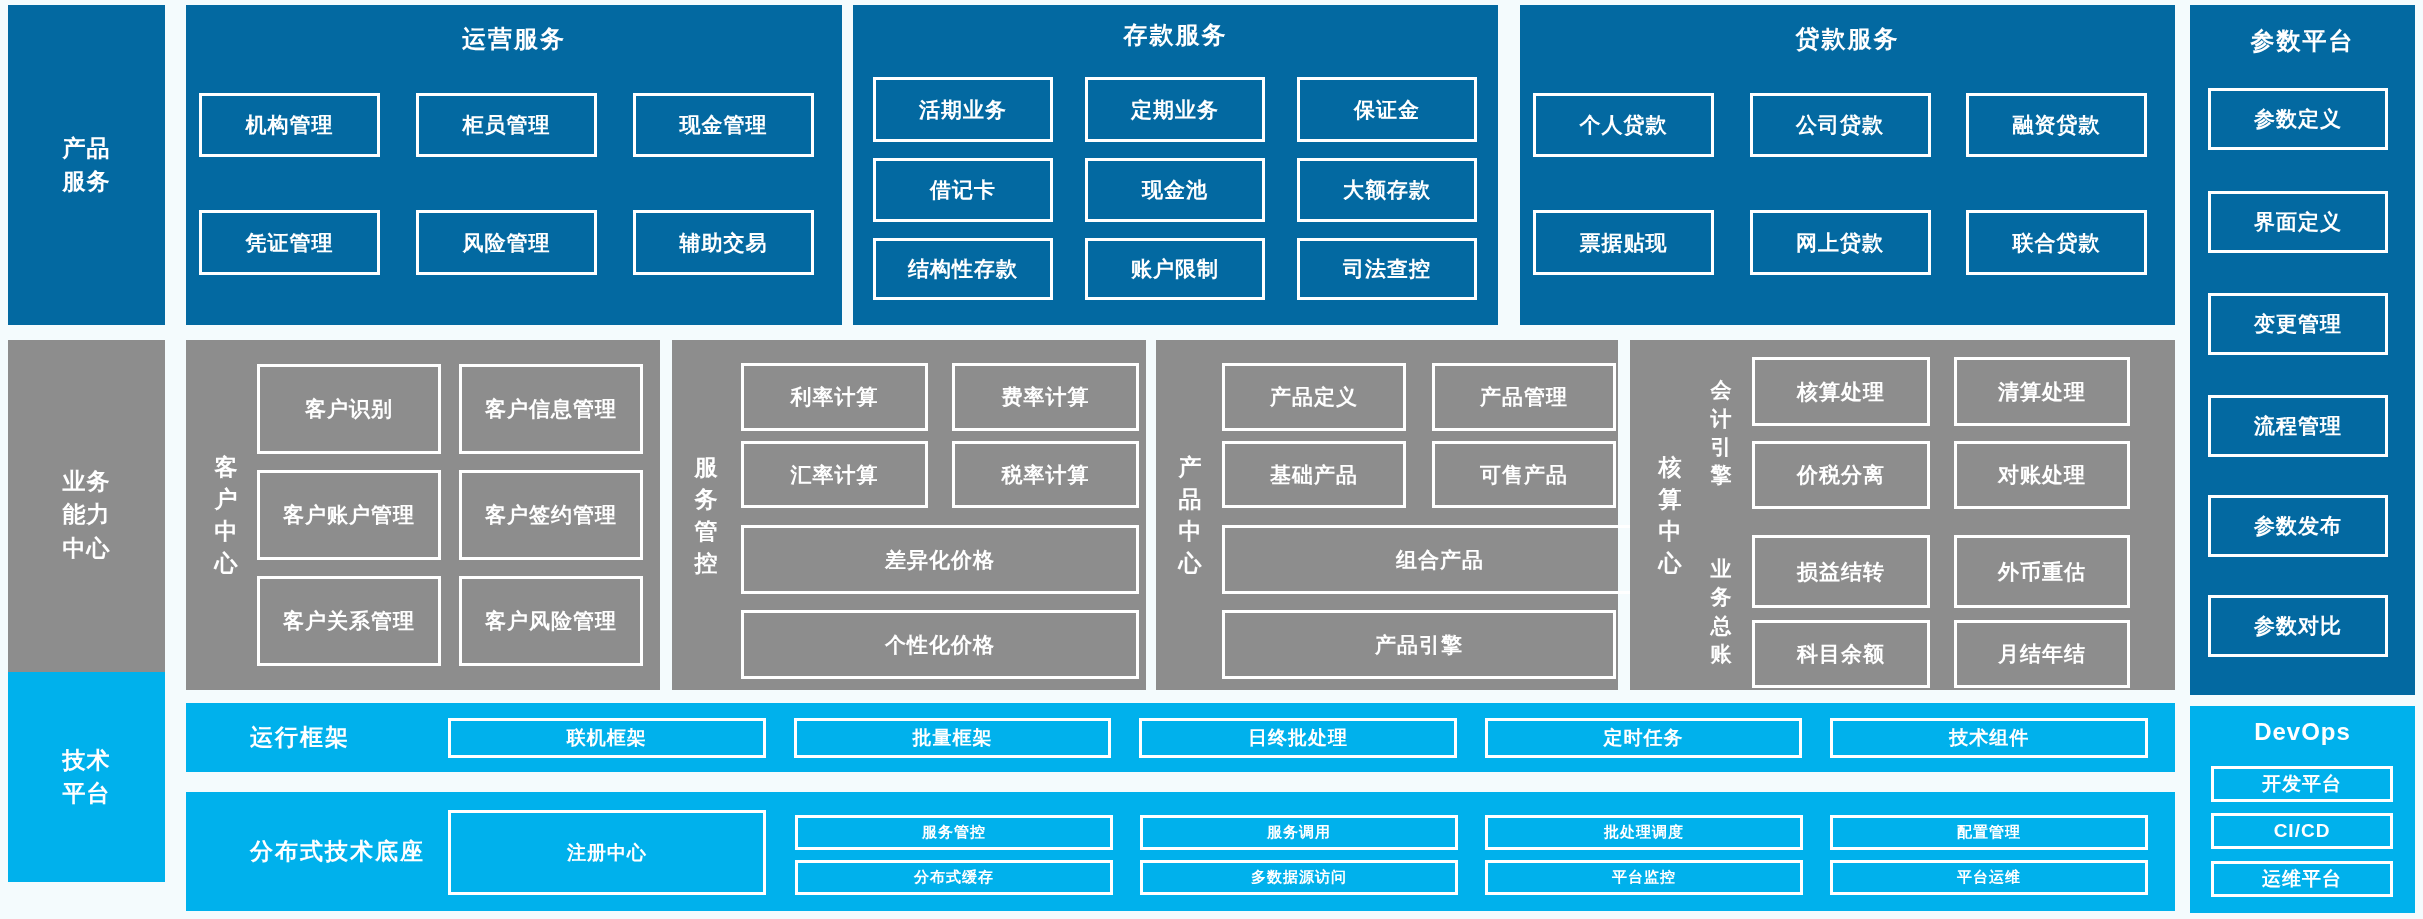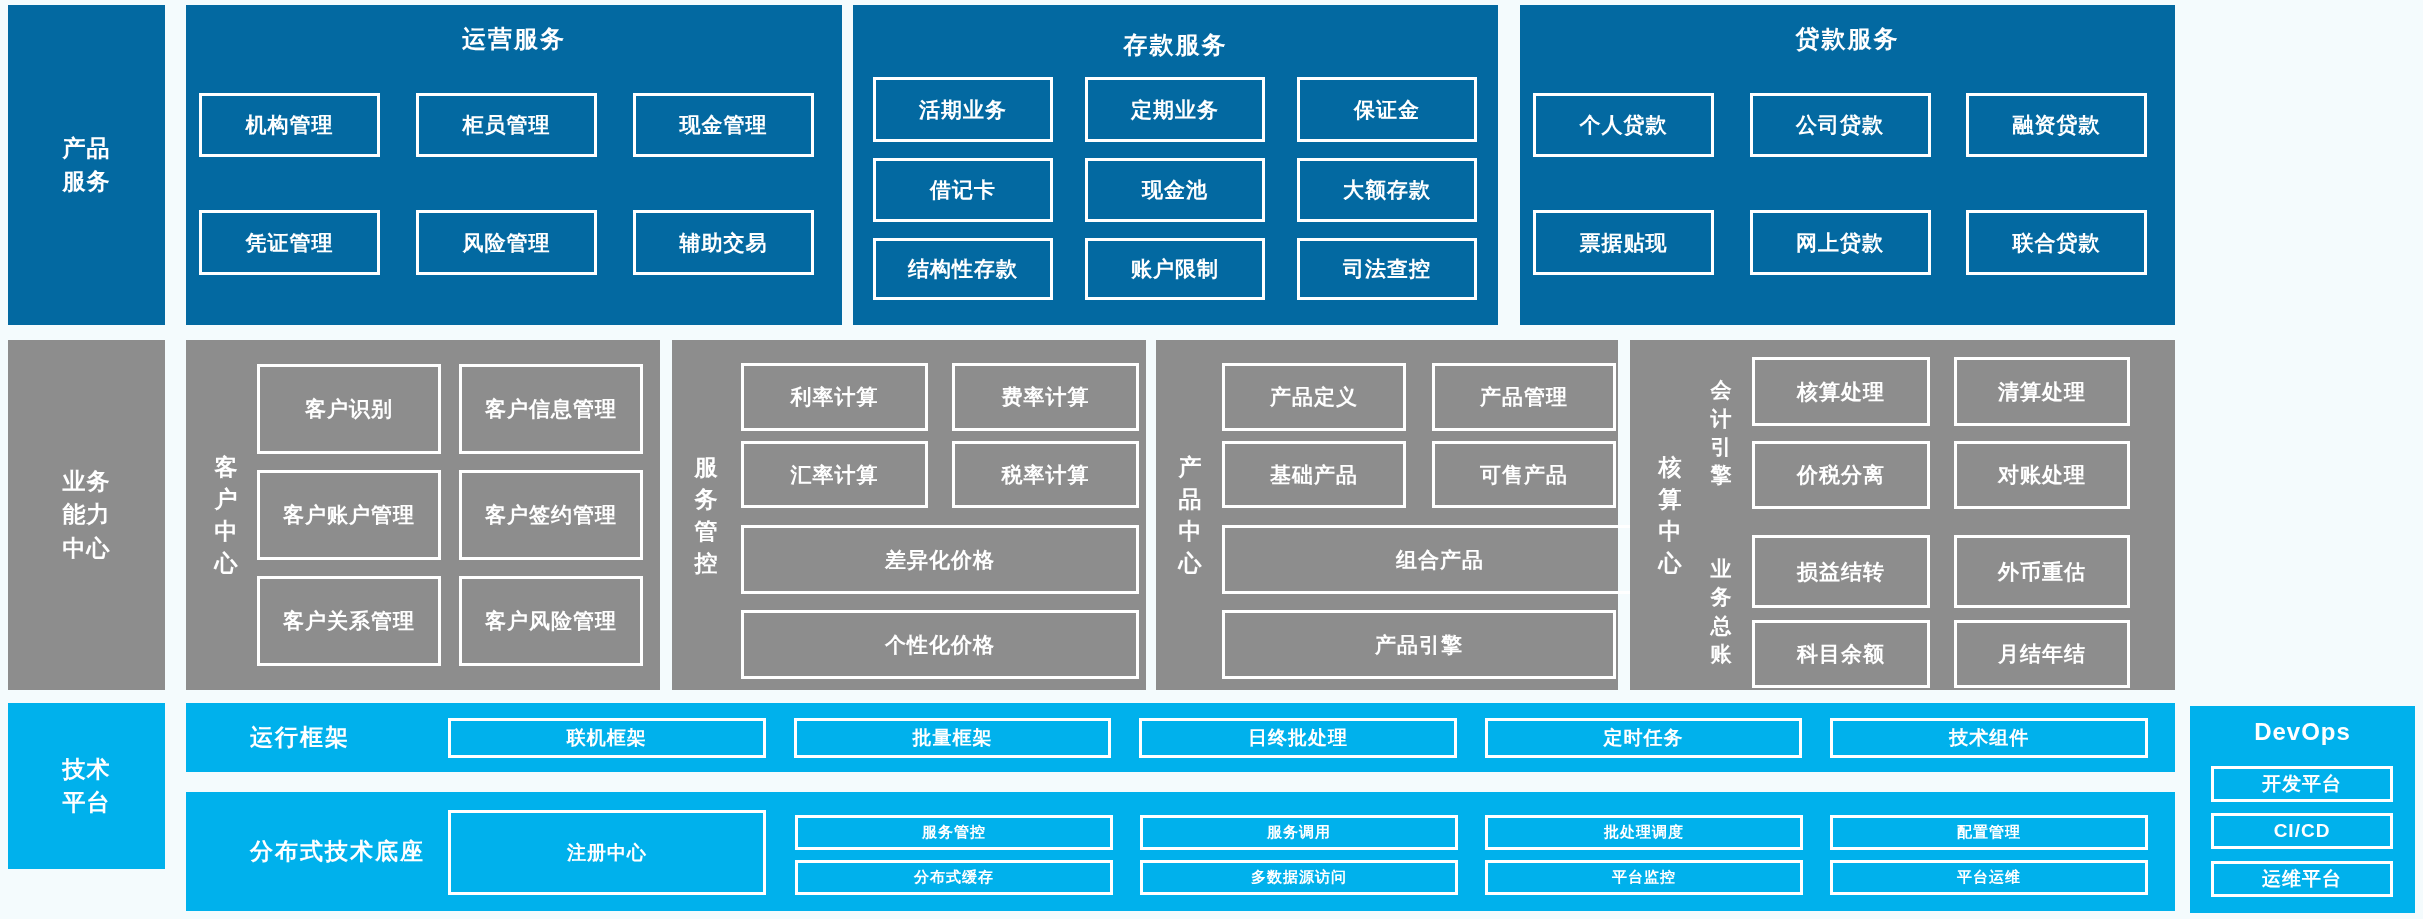--- a/index.html
+++ b/index.html
@@ -74,21 +74,21 @@
       <div class="box">机构管理</div>
       <div class="box">柜员管理</div>
       <div class="box">现金管理</div>
       <div class="box">凭证管理</div>
       <div class="box">风险管理</div>
       <div class="box">辅助交易</div>
     </div>
   </section>
 
   <section class="abs teal" style="left:853px;top:5px;width:645px;height:320px">
-    <div class="sec-title" style="padding-top:24px">存款服务</div>
+    <div class="sec-title" style="padding-top:14px">存款服务</div>
     <div class="grid g-dep">
       <div class="box">活期业务</div>
       <div class="box">定期业务</div>
       <div class="box">保证金</div>
       <div class="box">借记卡</div>
       <div class="box">现金池</div>
       <div class="box">大额存款</div>
       <div class="box">结构性存款</div>
       <div class="box">账户限制</div>
       <div class="box">司法查控</div>
@@ -100,20 +100,29 @@
     <div class="grid g-ops">
       <div class="box">个人贷款</div>
       <div class="box">公司贷款</div>
       <div class="box">融资贷款</div>
       <div class="box">票据贴现</div>
       <div class="box">网上贷款</div>
       <div class="box">联合贷款</div>
     </div>
   </section>
 
+  <section class="abs teal" style="left:2190px;top:5px;width:225px;height:690px">
+    <div class="sec-title" style="padding-top:20px">参数平台</div>
+    <div class="box abs param-box" style="top:83px">参数定义</div>
+    <div class="box abs param-box" style="top:186px">界面定义</div>
+    <div class="box abs param-box" style="top:288px">变更管理</div>
+    <div class="box abs param-box" style="top:390px">流程管理</div>
+    <div class="box abs param-box" style="top:490px">参数发布</div>
+    <div class="box abs param-box" style="top:590px">参数对比</div>
+  </section>
 
   <div class="abs side-label gray" style="top:340px;height:350px">
     <span>业务
 能力
 中心</span>
   </div>
 
   <section class="abs gray" style="left:186px;top:340px;width:474px;height:350px">
     <div class="vwrap" style="left:28px">
       <span class="vtext">客户中心</span>
@@ -173,21 +182,21 @@
       <span class="vtext small">业务总账</span>
     </div>
     <div class="grid g-acct g-acct2">
       <div class="box">损益结转</div>
       <div class="box">外币重估</div>
       <div class="box">科目余额</div>
       <div class="box">月结年结</div>
     </div>
   </section>
 
-  <div class="abs side-label blue" style="top:703px;height:166px">
+  <div class="abs side-label blue" style="top:672px;height:210px">
     <span>技术
 平台</span>
   </div>
 
   <section class="abs blue" style="left:186px;top:703px;width:1989px;height:69px">
     <div class="strip-label">运行框架</div>
     <div class="run-row">
       <div class="box">联机框架</div>
       <div class="box">批量框架</div>
       <div class="box">日终批处理</div>

